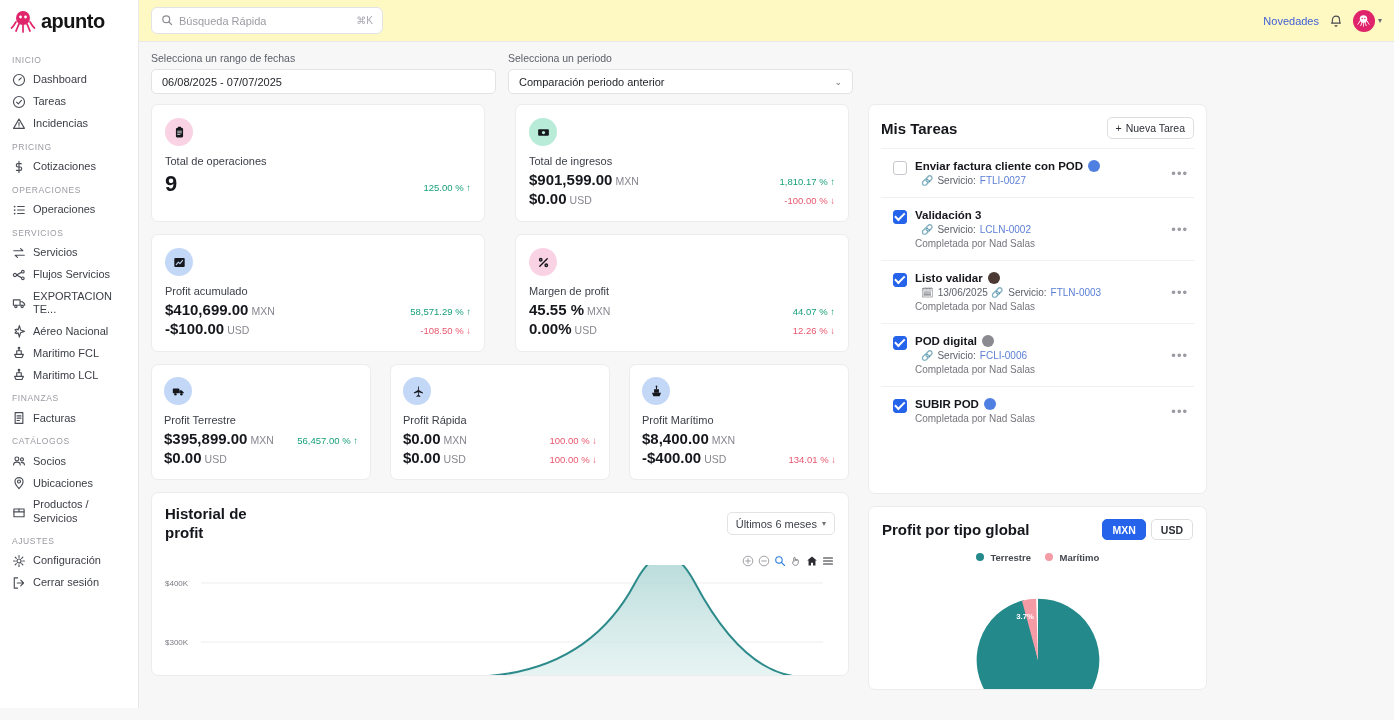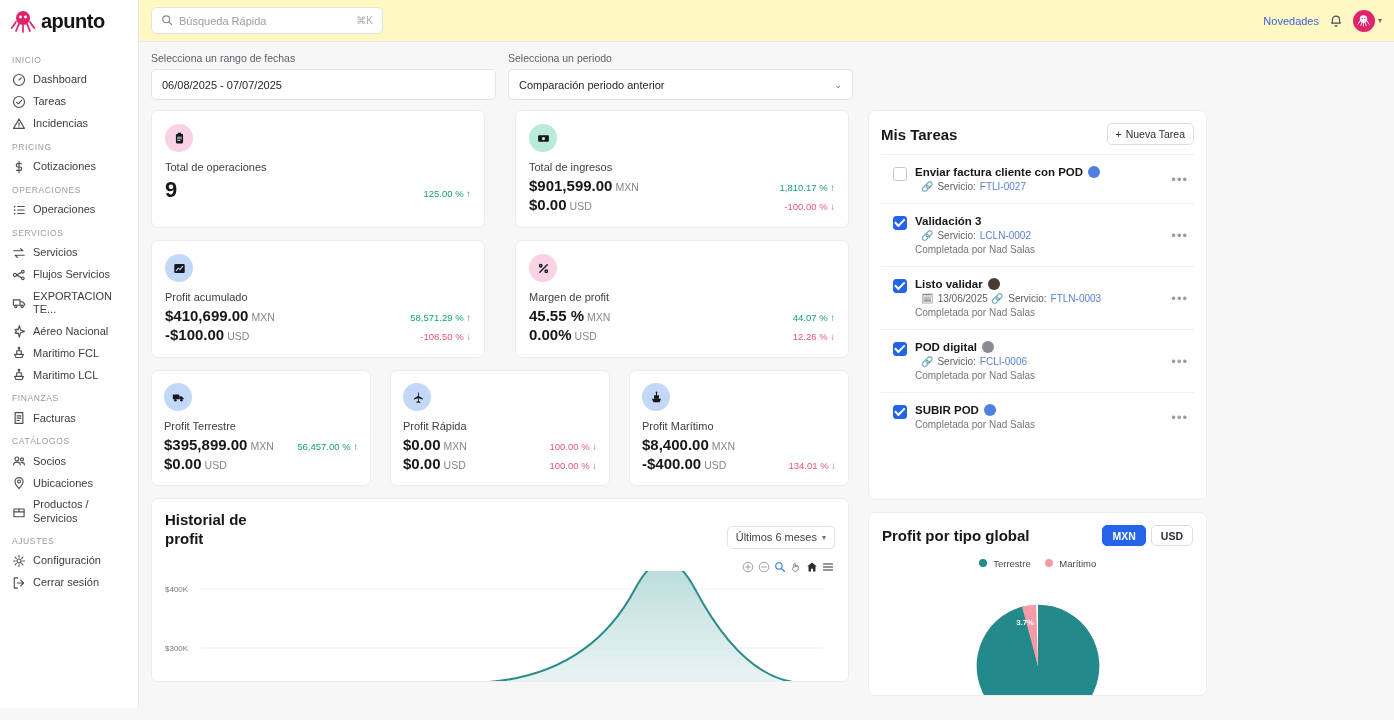--- a/index.html
+++ b/index.html
@@ -54,21 +54,21 @@
   }
   .caret { font-size: 8px; color: #6a6a72; }
 
   .content { flex: 1; padding: 10px 12px 0 12px; overflow: hidden; }
 
   
   .filters { display: flex; gap: 12px; margin-bottom: 10px; }
   .filter-col { display: flex; flex-direction: column; gap: 5px; }
   .filter-label { font-size: 10.5px; color: #5d6069; }
   .filter-input {
-    height: 31px; background: #fff; border: 1px solid #e3e3e6; border-radius: 5px;
+    height: 25px; background: #fff; border: 1px solid #e3e3e6; border-radius: 5px;
     display: flex; align-items: center; padding: 0 10px; font-size: 11px; color: #24262b;
     cursor: pointer;
   }
   .filter-input.w1 { width: 345px; }
   .filter-input.w2 { width: 345px; justify-content: space-between; }
   .sel-caret { font-size: 9px; color: #707078; }
 
   
   .cols { display: flex; gap: 19px; align-items: flex-start; }
   .col-left { width: 698px; flex: 0 0 698px; }
@@ -91,21 +91,21 @@
   .kpi-cur { font-size: 10.5px; font-weight: 400; color: #86868f; margin-left: 3px; }
   .kpi-delta { font-size: 9.5px; white-space: nowrap; }
   .up { color: #18a07a; }
   .down { color: #e8576e; }
 
   .kpi-row3 { display: flex; gap: 19px; margin-bottom: 12px; }
   .kpi3 { flex: 1; padding: 12px 12px 13px 12px; }
 
   
   .chart-card { padding: 12px 13px 0 13px; height: 184px; overflow: hidden; position: relative; }
-  .chart-head { display: flex; justify-content: space-between; align-items: flex-end; }
+  .chart-head { display: flex; justify-content: space-between; align-items: center; }
   .chart-title { font-size: 15px; font-weight: 700; color: #15171c; line-height: 1.25; width: 120px; }
   .chart-range {
     height: 23px; border: 1px solid #e3e3e6; border-radius: 5px; background: #fff;
     display: flex; align-items: center; gap: 5px; padding: 0 8px; font-size: 11px; color: #3d4049;
     cursor: pointer;
   }
   .chart-tools {
     position: absolute; right: 14px; top: 62px; display: flex; align-items: center; gap: 4px;
   }
   .chart-tools span { cursor: pointer; display: flex; }
@@ -158,21 +158,21 @@
   .pie-title { font-size: 15px; font-weight: 700; color: #15171c; }
   .cur-toggle { display: flex; gap: 5px; }
   .cur-btn {
     height: 21px; border-radius: 5px; padding: 0 9px; font-size: 10.5px;
     display: flex; align-items: center; cursor: pointer; font-family: inherit;
     border: 1px solid #dededf; background: #fff; color: #2c2f36; font-weight: 700;
   }
   .cur-btn.active { background: #2563eb; border-color: #2563eb; color: #fff; }
   .pie-legend {
     display: flex; gap: 14px; justify-content: center; align-items: center;
-    margin-top: 12px; font-size: 9.5px; color: #44474f;
+    margin-top: 12px; font-size: 9.5px; color: #44474f; font-weight: bold;
   }
   .pie-legend span.dot { width: 8px; height: 8px; border-radius: 50%; display: inline-block; margin-right: 4px; }
   .pie-wrap { position: absolute; left: 0; right: 0; top: 88px; display: flex; justify-content: center; }
 </style>
 </head>
 <body>
 
 <div class="app">
 
   <aside class="sidebar">

